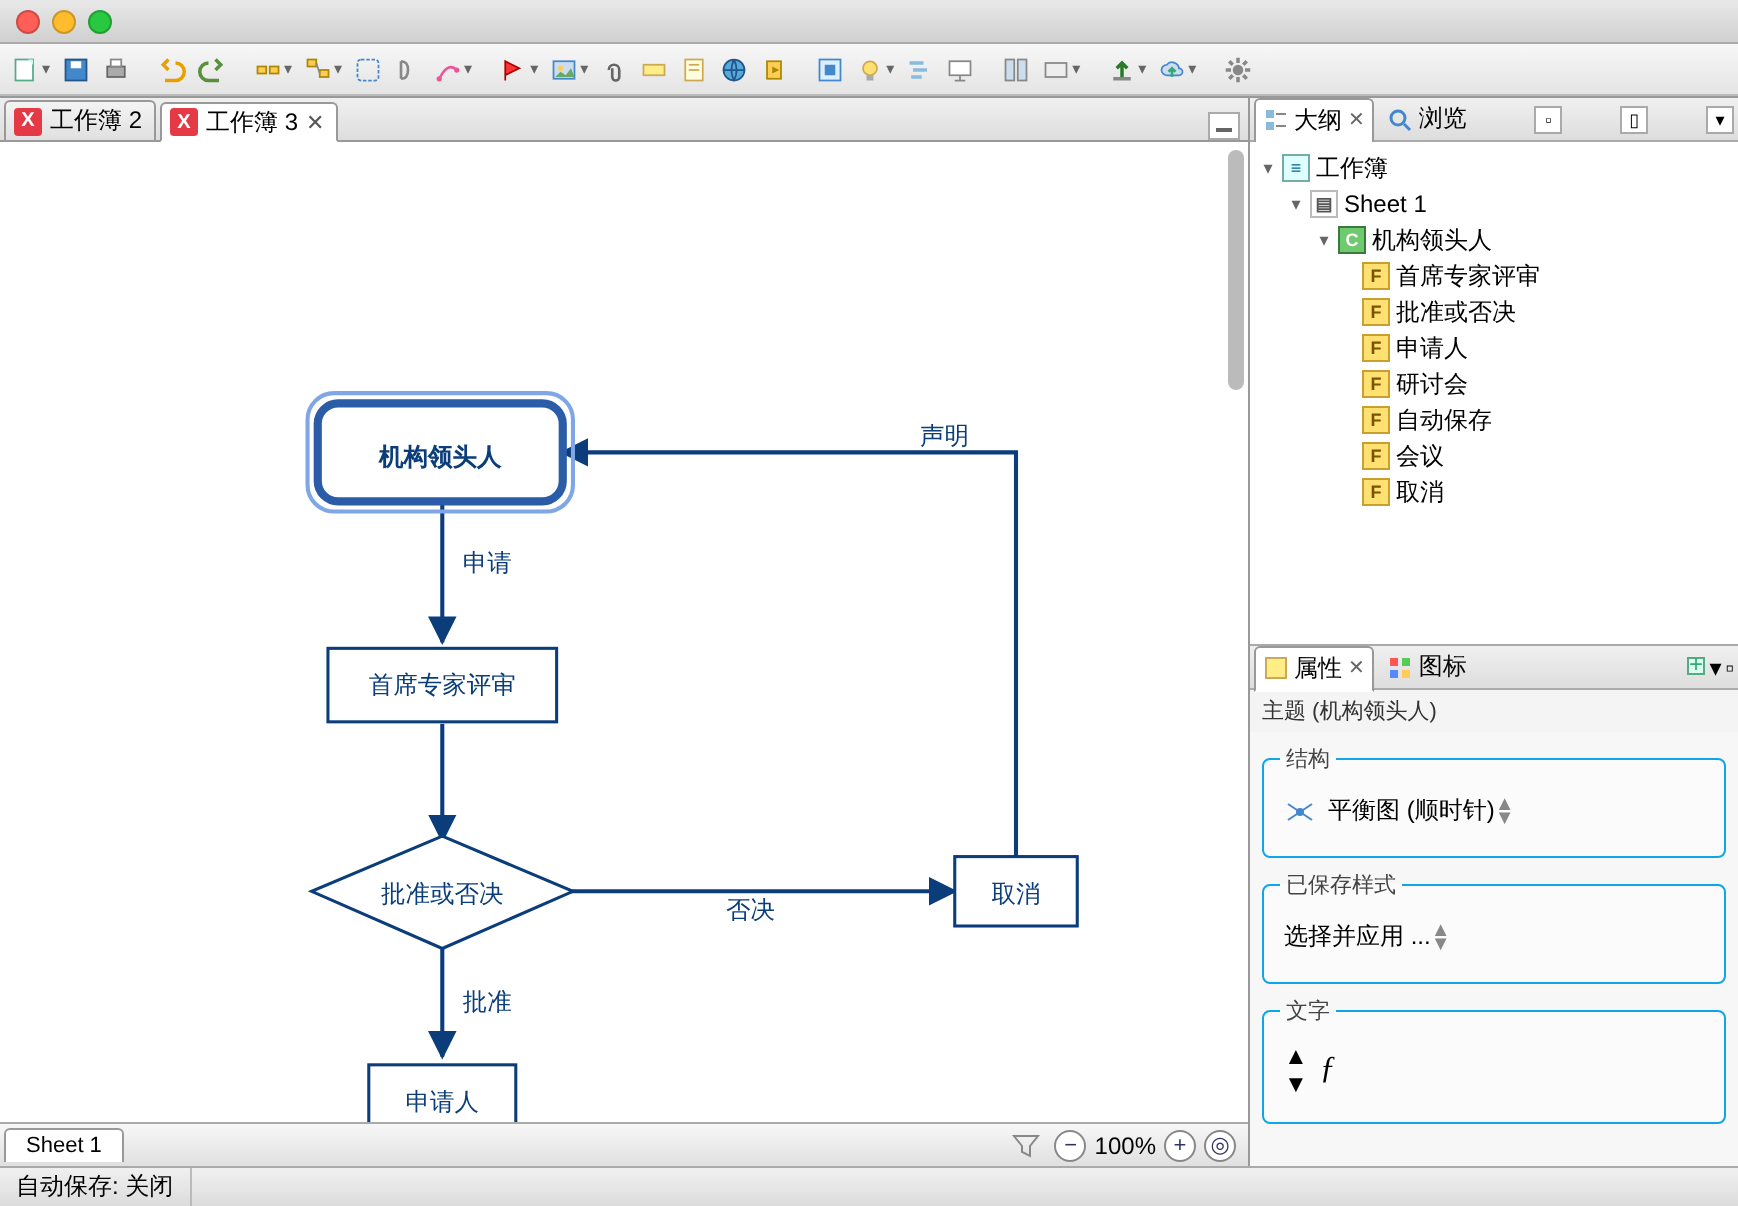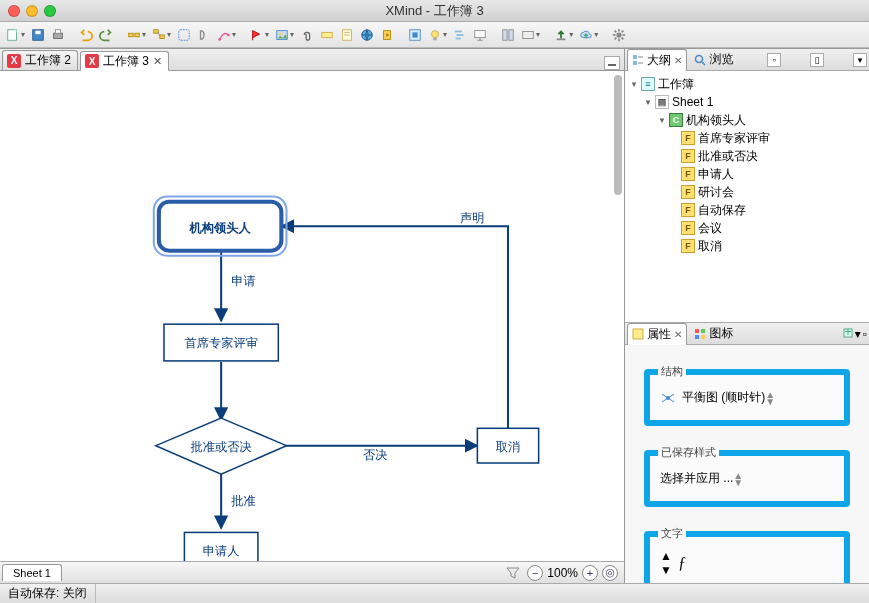--- a/index.html
+++ b/index.html
@@ -51,42 +51,41 @@
 .oicon { width:14px; height:14px; display:inline-flex; align-items:center; justify-content:center; font-size:9px; font-weight:bold; border:1px solid; margin-right:3px;}
 .oicon.book{border-color:#7aa; background:#dff; color:#068;}
 .oicon.sheet{border-color:#bbb; background:#fff; color:#555;}
 .oicon.c{border-color:#3a7a3a; background:#6fc96f; color:#fff;}
 .oicon.f{border-color:#c9a030; background:#ffe070; color:#775500;}
 
 .props { height:260px; display:flex; flex-direction:column; }
 .ptabs { height:22px; background:linear-gradient(#f0f0f0,#ddd); display:flex; align-items:center; border-bottom:1px solid #aaa; padding:0 2px; gap:2px;}
 .ptitle { padding:3px 6px; font-size:11px; color:#333;}
 .pbody { flex:1; overflow:auto; background:#f7f7f7; padding:0;}
-.fieldset { margin:19px; border:6px solid #0ea5e9; border-radius:4px; padding:6px 8px 10px 8px; background:#fbfbfc;}
+.fieldset { margin:6px; border:1px solid #0ea5e9; border-radius:4px; padding:6px 8px 10px 8px; background:#fbfbfc;}
 .fieldset legend{ font-size:11px; color:#444; padding:0 3px;}
 .sel { display:flex; align-items:center; justify-content:flex-start; padding:4px 2px; font-size:12px;}
 .sel .arrows{font-size:10px;color:#888; line-height:7px;}
 .fontrow{display:flex;align-items:center;gap:6px;padding:2px;}
 .fontname{flex:1;}
 .fscript{font-family:cursive;font-style:italic;font-size:16px;}
 
 .statusbar { height:20px; background:linear-gradient(#f0f0f0,#dcdcdc); border-top:1px solid #aaa; display:flex; align-items:center; font-size:11px;}
 .statusbar .cell{padding:0 8px; border-right:1px solid #bbb; height:100%; display:flex; align-items:center;}
 .statusbar .cell.first{flex:0 0 486px;}
 </style>
 </head>
 <body>
 
 <div class="titlebar">
   <div class="traffic">
     <div class="light red"></div>
     <div class="light yellow"></div>
     <div class="light green"></div>
   </div>
-  <div class="title">XMind - 工作簿 3</div>
 </div>
 
 <div class="toolbar">
   <span class="tbtn">
       <svg viewBox="0 0 16 16">
         <rect x="2" y="2" width="10" height="12" fill="#fff" stroke="#5a8"></rect>
         <path d="M9 2h3v3" fill="#cfe"></path>
       </svg>
     </span>
     <span class="tdd">▾</span>
@@ -426,20 +425,21 @@
           <span>图标</span>
         </div>
         <span style="flex:1"></span>
         <span class="mini"><svg width="10" height="10" viewBox="0 0 10 10">
               <rect x="1" y="1" width="8" height="8" fill="#dfe" stroke="#5a8"></rect>
               <text x="5" y="8" text-anchor="middle" font-size="8" fill="#3a7">+</text>
             </svg></span>
         <span class="mini">▾</span>
         <span class="mini">▫</span>
       </div>
+      <div class="ptitle">主题 (机构领头人)</div>
       <div class="pbody">
         <fieldset class="fieldset">
           <legend>结构</legend>
           <div class="sel">
             <span style="display:flex;align-items:center;gap:6px;">
                 <svg width="16" height="14" viewBox="0 0 16 14">
                   <circle cx="8" cy="7" r="2" fill="#48c"></circle>
                   <line x1="8" y1="7" x2="2" y2="3" stroke="#48c"></line>
                   <line x1="8" y1="7" x2="14" y2="3" stroke="#48c"></line>
                   <line x1="8" y1="7" x2="2" y2="11" stroke="#48c"></line>

